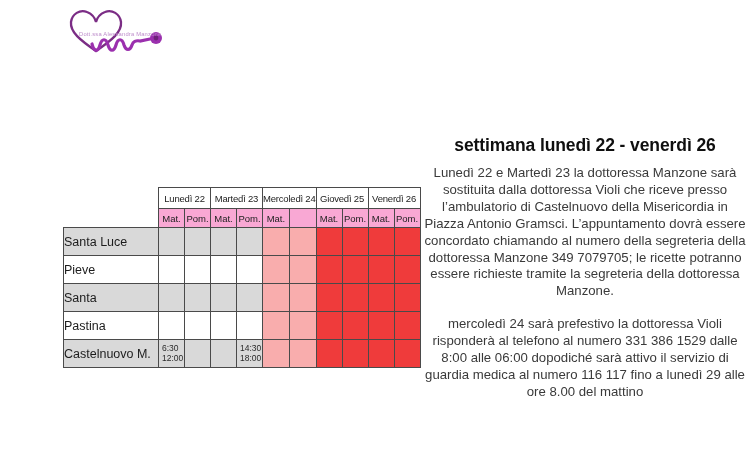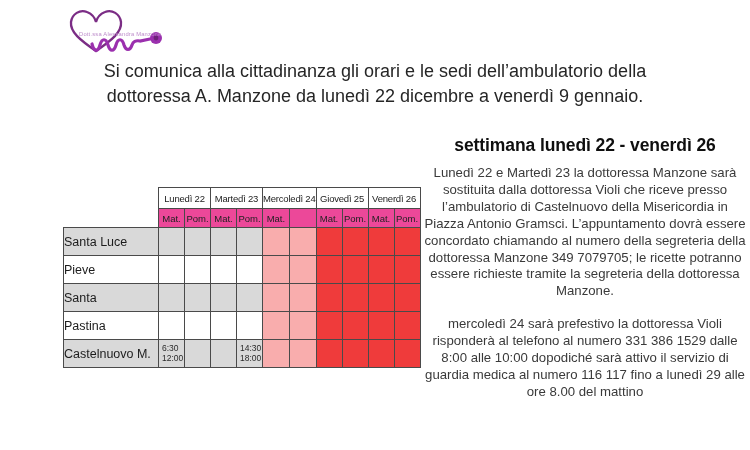--- a/index.html
+++ b/index.html
@@ -18,21 +18,21 @@
             font-size:18px;line-height:25px;color:#262626;}
 
   
   .table-wrap{position:absolute;left:63px;top:187px;}
   .sched{border-collapse:collapse;border-radius:18px;}
   .sched th,.sched td{border:1px solid var(--c-border,#4a4a4a);padding:0;}
   .sched .corner{border:none;background:transparent;}
   .day-h{width:50px;height:20px;font-size:9.5px;font-weight:400;color:#222;
          letter-spacing:-.2px;white-space:nowrap;text-align:center;background:#fff;}
   .sub-h{width:25px;height:18px;font-size:9.5px;font-weight:400;color:#222;
-         text-align:center;background:#ec4899;}
+         text-align:center;background:#f9a8d4;}
   .loc{width:94px;font-size:12.5px;font-weight:400;text-align:left;
        padding:0 0 0 7px;color:#1c1c1c;white-space:nowrap;}
   .cell{width:25px;height:27px;vertical-align:top;}
   tr.stripe-gray .loc,tr.stripe-gray .st-open{background:var(--c-stripe,#d9d9d9);margin-top:16px;}
   tr.stripe-white .loc,tr.stripe-white .st-open{background:#ffffff;}
   .st-prefestivo{background:var(--c-prefestivo,#f9adad);}
   .st-chiuso{background:var(--c-chiuso,#ef3b3b);}
   .time{font-size:8.5px;line-height:10px;color:#2a2a2a;text-align:left;padding-left:3px;}
   .time:first-child{padding-top:3px;}
 
@@ -54,21 +54,20 @@
       <path d="M26,38 C28,46 32,46 34,39 C36,32 40,32 42,39 C44,46 48,46 50,39 C52,32 56,32 58,39 C60,45 64,45 66,39 C67,36 70,34 74,35 L84,33" fill="none" stroke="#9b30ae" stroke-width="3.2" stroke-linecap="round"></path>
       <circle cx="90" cy="32" r="6" fill="#9b30ae"></circle>
       <circle cx="90" cy="32" r="2.4" fill="#6d2378"></circle>
       <text x="13" y="30" font-size="5.8" fill="#bd8cca" letter-spacing="0.2" font-family="Liberation Sans, sans-serif">Dott.ssa Alessandra Manzone</text>
     </svg>
   </div>
 
   <div class="title">
   </div>
 
-  <div class="subtitle">Si comunica alla cittadinanza gli orari e le sedi dell’ambulatorio della dottoressa A. Manzone da lunedì 22 dicembre a venerdì 9 gennaio.</div>
 
   <div class="table-wrap">
     <table class="sched">
       <thead id="sched-head">
           <tr>
             <th class="corner" rowspan="2"></th>
             <th class="day-h" colspan="2">Lunedì 22</th>
             <th class="day-h" colspan="2">Martedì 23</th>
             <th class="day-h" colspan="2">Mercoledì 24</th>
             <th class="day-h" colspan="2">Giovedì 25</th>
@@ -159,16 +158,16 @@
             <td class="cell st-chiuso"></td>
             <td class="cell st-chiuso"></td>
           </tr>
         </tbody>
     </table>
   </div>
 
   <div class="side">
     <h2>settimana lunedì 22 - venerdì 26</h2>
     <p>Lunedì 22 e Martedì 23 la dottoressa Manzone sarà sostituita dalla dottoressa Violi che riceve presso l’ambulatorio di Castelnuovo della Misericordia in Piazza Antonio Gramsci. L’appuntamento dovrà essere concordato chiamando al numero della segreteria della dottoressa Manzone 349 7079705; le ricette potranno essere richieste tramite la segreteria della dottoressa Manzone.</p>
-    <p>mercoledì 24 sarà prefestivo la dottoressa Violi risponderà al telefono al numero 331 386 1529 dalle 8:00 alle 10:00 dopodiché sarà attivo il servizio di guardia medica al numero 116 117 fino a lunedì 29 alle ore 8.00 del mattino</p>
+    <p>mercoledì 24 sarà prefestivo la dottoressa Violi risponderà al telefono al numero 331 386 1529 dalle 8:00 alle 06:00 dopodiché sarà attivo il servizio di guardia medica al numero 116 117 fino a lunedì 29 alle ore 8.00 del mattino</p>
   </div>
 
 </div>
 
 </body></html>

